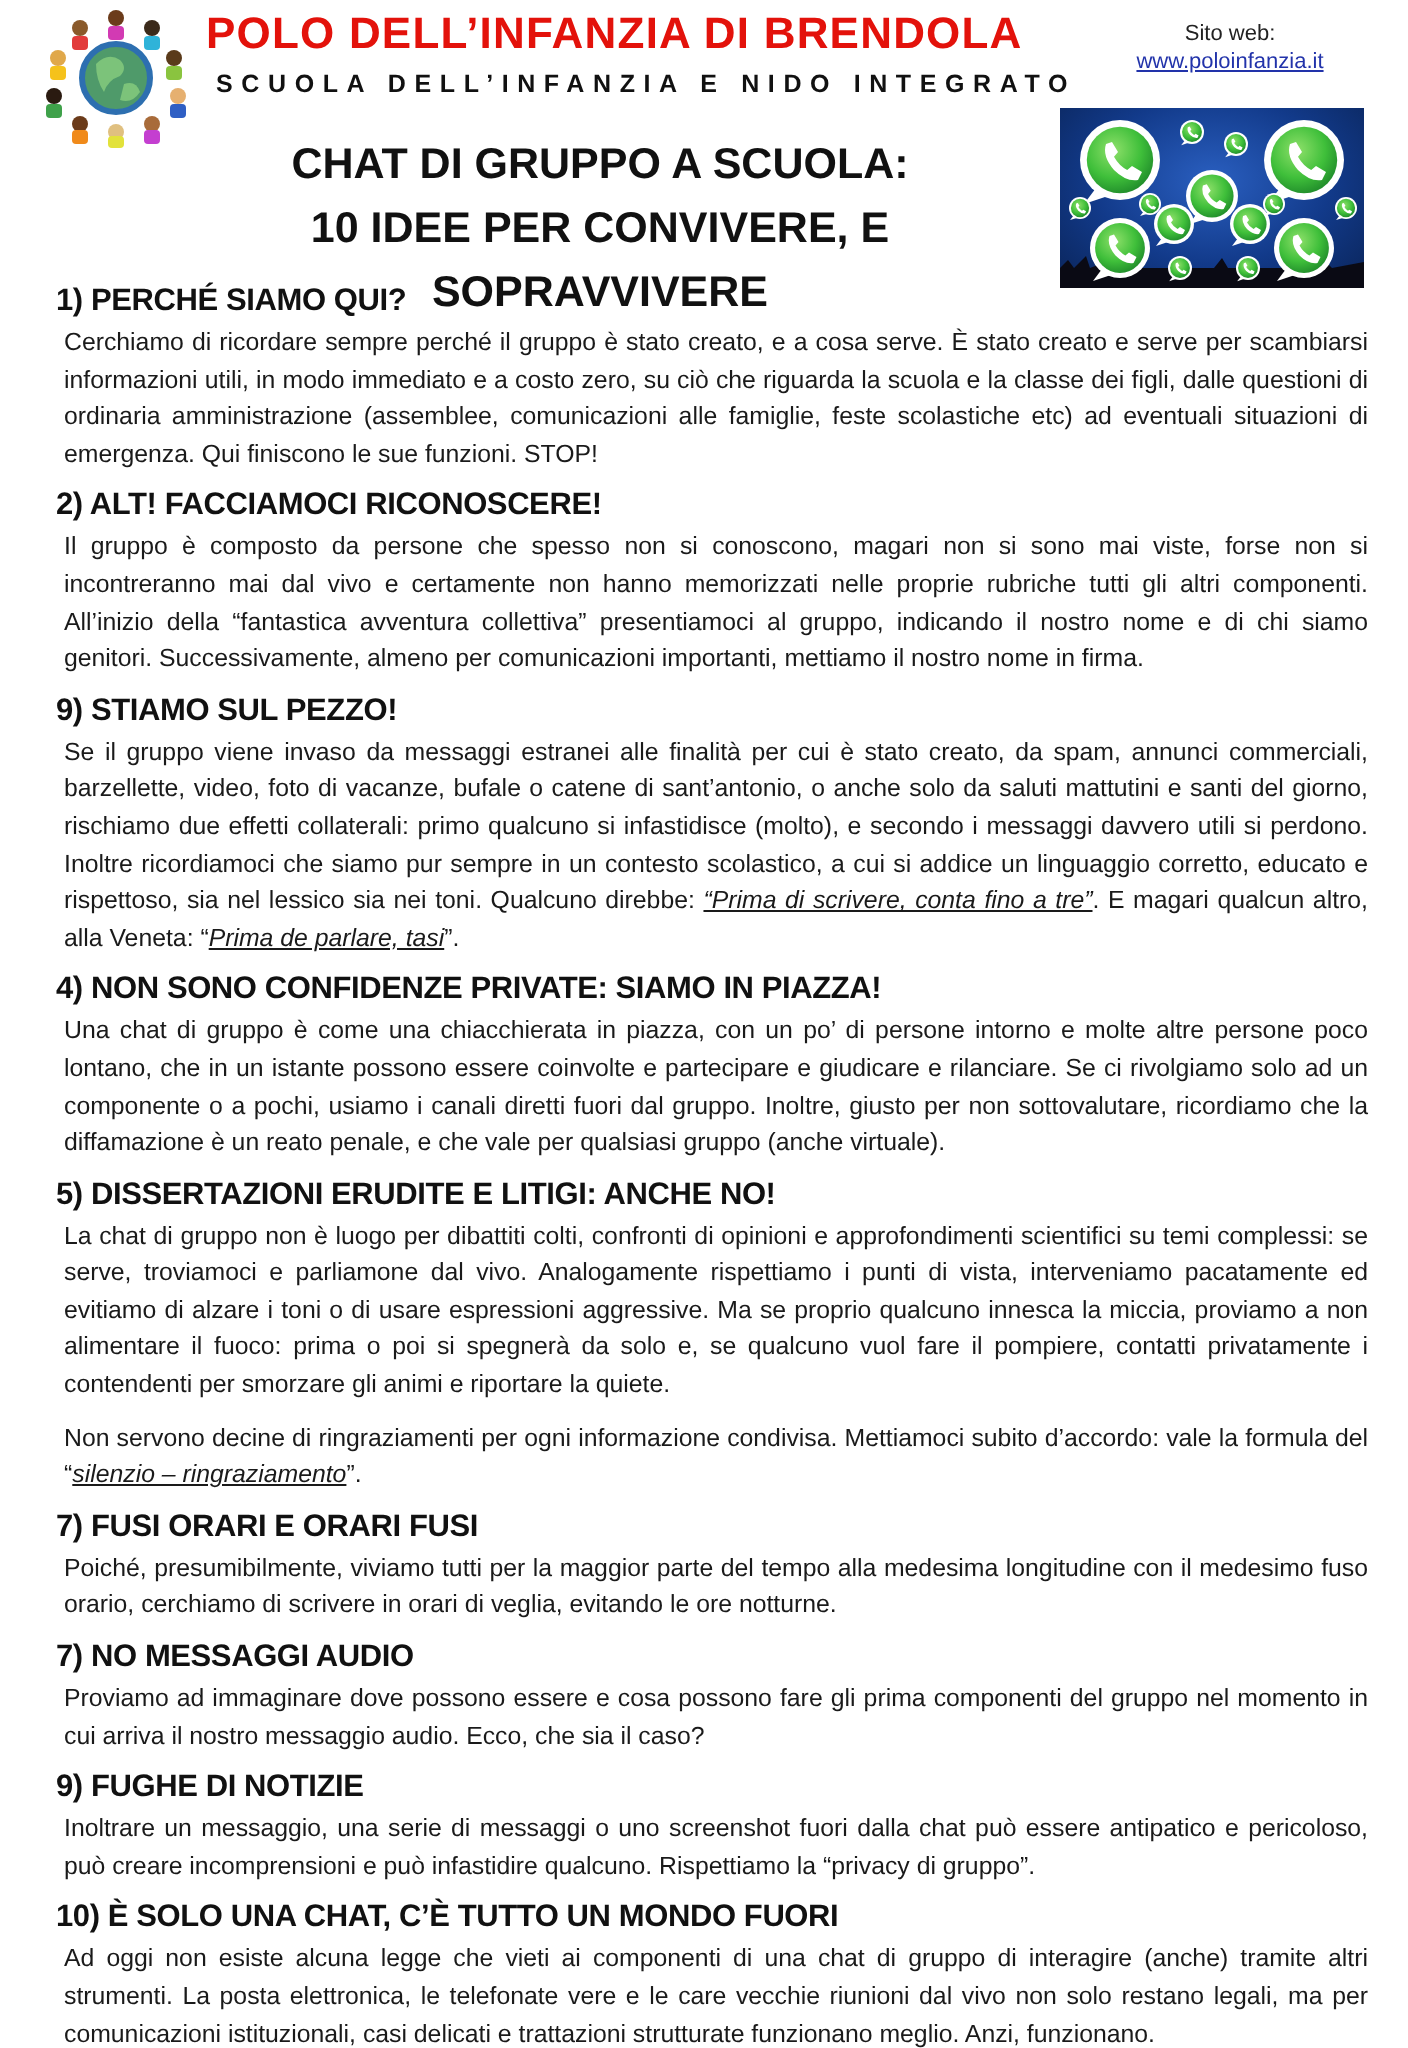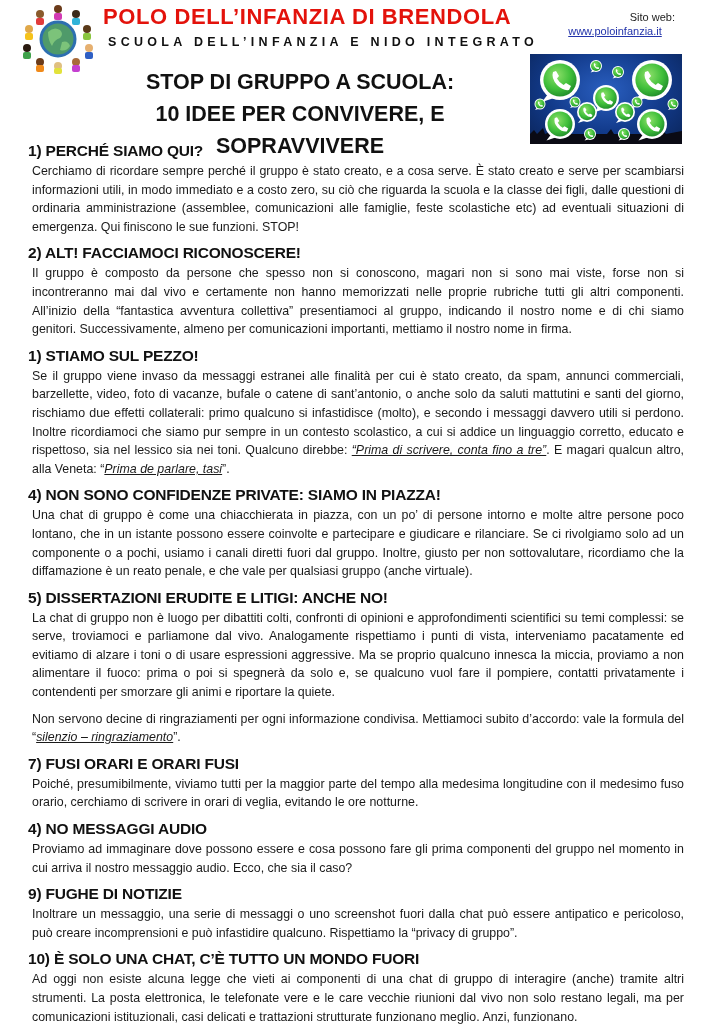--- a/index.html
+++ b/index.html
@@ -3,21 +3,21 @@
 <meta charset="utf-8">
 <style>
   html, body { margin: 0; padding: 0; background: #ffffff; }
   body { width: 704px; height: 1024px; position: relative; overflow: hidden;
          font-family: "Liberation Sans", sans-serif; color: #1a1a1a; }
   .logo { position: absolute; left: 12px; top: 2px; width: 92px; height: 72px; }
   .org-title { position: absolute; left: 103px; top: 4px; width: 440px; 
                font-weight: bold; font-size: 22px; letter-spacing: 0.6px; color: #e3120b; white-space: nowrap; }
   .org-sub { position: absolute; left: 103px; top: 35px; width: 440px; text-align: center;
              font-weight: bold; font-size: 12.5px; letter-spacing: 4.3px; color: #111; white-space: nowrap; }
-  .site-label { position: absolute; left: 555px; top: 11px; width: 120px; text-align: right;
+  .site-label { position: absolute; left: 555px; top: 11px; width: 120px; text-align: center;
                 font-size: 11px; color: #222; }
   .site-link { position: absolute; left: 555px; top: 25px; width: 120px; text-align: center;
                font-size: 11px; color: #2233aa; text-decoration: underline; cursor: pointer; }
   .main-title { position: absolute; left: 80px; top: 66px; width: 440px; text-align: center;
                 font-weight: bold; font-size: 21.5px; line-height: 32px; color: #111; }
   .wa-image { position: absolute; left: 530px; top: 54px; width: 152px; height: 90px; overflow: hidden;
               background: radial-gradient(ellipse at 50% 40%, #2a5fc0 0%, #123a8a 55%, #0a2458 100%); }
   .content { position: absolute; left: 0; top: 141px; width: 704px; }
   .section { margin: 0; }
   .section h2 { margin: 0; padding-left: 28px; font-size: 15.5px; font-weight: bold; line-height: 20px;
@@ -60,21 +60,21 @@
     </g>
   </svg>
 </div>
 
 <div class="org-title">POLO DELL’INFANZIA DI BRENDOLA</div>
 <div class="org-sub">SCUOLA DELL’INFANZIA E NIDO INTEGRATO</div>
 <div class="site-label">Sito web:</div>
 <div class="site-link">www.poloinfanzia.it</div>
 
 <div class="main-title">
-  <div>STOP DI GRUPPO A SCUOLA:</div>
+  <div>CHAT DI GRUPPO A SCUOLA:</div>
   <div>10 IDEE PER CONVIVERE, E SOPRAVVIVERE</div>
 </div>
 
 <div class="wa-image">
   <svg width="152" height="90" viewBox="0 0 152 90">
     <defs>
       <radialGradient id="wg" cx="40%" cy="35%" r="70%">
         <stop offset="0%" stop-color="#8ee06a"></stop>
         <stop offset="60%" stop-color="#3fbf3a"></stop>
         <stop offset="100%" stop-color="#1f8a2a"></stop>
@@ -111,21 +111,21 @@
     <h2>1) PERCHÉ SIAMO QUI?</h2>
     <p>Cerchiamo di ricordare sempre perché il gruppo è stato creato, e a cosa serve. È stato creato e serve per scambiarsi informazioni utili, in modo immediato e a costo zero, su ciò che riguarda la scuola e la classe dei figli, dalle questioni di ordinaria amministrazione (assemblee, comunicazioni alle famiglie, feste scolastiche etc) ad eventuali situazioni di emergenza. Qui finiscono le sue funzioni. STOP!</p>
   </div>
   <div class="gap"></div>
   <div class="section">
     <h2>2) ALT! FACCIAMOCI RICONOSCERE!</h2>
     <p>Il gruppo è composto da persone che spesso non si conoscono, magari non si sono mai viste, forse non si incontreranno mai dal vivo e certamente non hanno memorizzati nelle proprie rubriche tutti gli altri componenti. All’inizio della “fantastica avventura collettiva” presentiamoci al gruppo, indicando il nostro nome e di chi siamo genitori. Successivamente, almeno per comunicazioni importanti, mettiamo il nostro nome in firma.</p>
   </div>
   <div class="gap"></div>
   <div class="section">
-    <h2>1) STIAMO SUL PEZZO!</h2>
+    <h2>9) STIAMO SUL PEZZO!</h2>
     <p><span>Se il gruppo viene invaso da messaggi estranei alle finalità per cui è stato creato, da spam, annunci commerciali, barzellette, video, foto di vacanze, bufale o catene di sant’antonio, o anche solo da saluti mattutini e santi del giorno, rischiamo due effetti collaterali: primo qualcuno si infastidisce (molto), e secondo i messaggi davvero utili si perdono. Inoltre ricordiamoci che siamo pur sempre in un contesto scolastico, a cui si addice un linguaggio corretto, educato e rispettoso, sia nel lessico sia nei toni. Qualcuno direbbe: </span><em>“Prima di scrivere, conta fino a tre”</em><span>. E magari qualcun altro, alla Veneta: “</span><em>Prima de parlare, tasi</em><span>”.</span></p>
   </div>
   <div class="gap"></div>
   <div class="section">
     <h2>4) NON SONO CONFIDENZE PRIVATE: SIAMO IN PIAZZA!</h2>
     <p>Una chat di gruppo è come una chiacchierata in piazza, con un po’ di persone intorno e molte altre persone poco lontano, che in un istante possono essere coinvolte e partecipare e giudicare e rilanciare. Se ci rivolgiamo solo ad un componente o a pochi, usiamo i canali diretti fuori dal gruppo. Inoltre, giusto per non sottovalutare, ricordiamo che la diffamazione è un reato penale, e che vale per qualsiasi gruppo (anche virtuale).</p>
   </div>
   <div class="gap"></div>
   <div class="section">
     <h2>5) DISSERTAZIONI ERUDITE E LITIGI: ANCHE NO!</h2>
@@ -135,21 +135,21 @@
   <div class="section">
     <p><span>Non servono decine di ringraziamenti per ogni informazione condivisa. Mettiamoci subito d’accordo: vale la formula del “</span><em>silenzio – ringraziamento</em><span>”.</span></p>
   </div>
   <div class="gap"></div>
   <div class="section">
     <h2>7) FUSI ORARI E ORARI FUSI</h2>
     <p>Poiché, presumibilmente, viviamo tutti per la maggior parte del tempo alla medesima longitudine con il medesimo fuso orario, cerchiamo di scrivere in orari di veglia, evitando le ore notturne.</p>
   </div>
   <div class="gap"></div>
   <div class="section">
-    <h2>4) NO MESSAGGI AUDIO</h2>
+    <h2>7) NO MESSAGGI AUDIO</h2>
     <p>Proviamo ad immaginare dove possono essere e cosa possono fare gli prima componenti del gruppo nel momento in cui arriva il nostro messaggio audio. Ecco, che sia il caso?</p>
   </div>
   <div class="gap"></div>
   <div class="section">
     <h2>9) FUGHE DI NOTIZIE</h2>
     <p>Inoltrare un messaggio, una serie di messaggi o uno screenshot fuori dalla chat può essere antipatico e pericoloso, può creare incomprensioni e può infastidire qualcuno. Rispettiamo la “privacy di gruppo”.</p>
   </div>
   <div class="gap"></div>
   <div class="section">
     <h2>10) È SOLO UNA CHAT, C’È TUTTO UN MONDO FUORI</h2>

